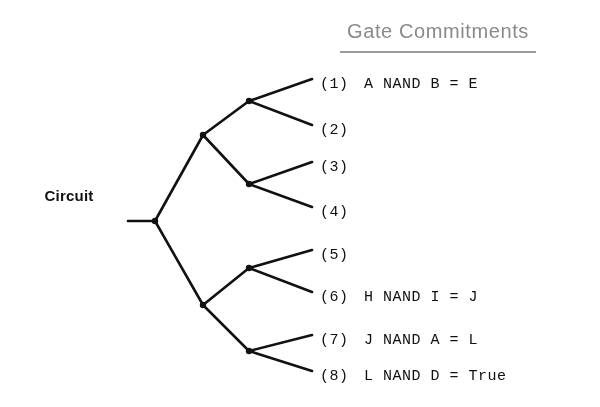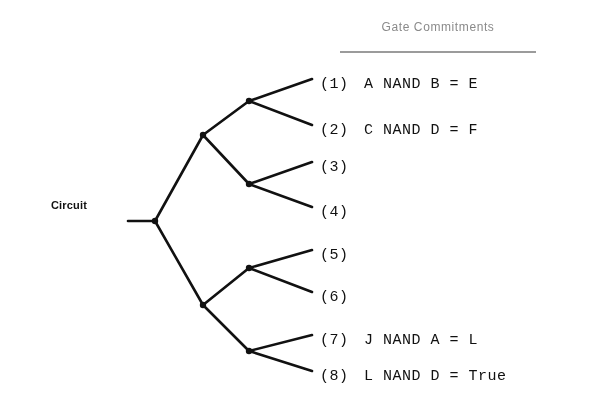--- a/index.html
+++ b/index.html
@@ -18,39 +18,39 @@
   #tree-svg {
     position: absolute;
     left: 0;
     top: 0;
     width: 600px;
     height: 407px;
   }
   .root-label {
     position: absolute;
     left: 14px;
-    top: 196px;
+    top: 186px;
     width: 110px;
     text-align: center;
     font-family: "Liberation Sans", sans-serif;
-    font-size: 11px;
+    font-size: 15px;
     font-weight: bold;
     color: #111111;
     line-height: 19px;
     letter-spacing: 0.2px;
   }
   .root-label div { white-space: nowrap; }
   #commit-header {
     position: absolute;
     left: 337px;
     top: 20px;
     width: 202px;
     text-align: center;
     font-family: "Liberation Sans", sans-serif;
-    font-size: 12px;
+    font-size: 20px;
     color: #8a8a8a;
     letter-spacing: 0.6px;
     white-space: nowrap;
   }
   #commit-header-rule {
     position: absolute;
     left: 340px;
     top: 51px;
     width: 196px;
     height: 2px;
@@ -123,33 +123,33 @@
   <div id="commit-header">Gate Commitments</div>
   <div id="commit-header-rule"></div>
 
   <div id="gate-list">
     <div class="gate-row" style="top:14px">
       <span class="gate-index">(1)</span>
       <span class="gate-expr">A NAND B = E</span>
     </div>
     <div class="gate-row" style="top:60px">
       <span class="gate-index">(2)</span>
-      <span class="gate-expr">C NAND D = F</span>
     </div>
     <div class="gate-row" style="top:97px">
       <span class="gate-index">(3)</span>
     </div>
     <div class="gate-row" style="top:142px">
       <span class="gate-index">(4)</span>
     </div>
     <div class="gate-row" style="top:185px">
       <span class="gate-index">(5)</span>
     </div>
     <div class="gate-row" style="top:227px">
       <span class="gate-index">(6)</span>
+      <span class="gate-expr">H NAND I = J</span>
     </div>
     <div class="gate-row" style="top:270px">
       <span class="gate-index">(7)</span>
       <span class="gate-expr">J NAND A = L</span>
     </div>
     <div class="gate-row" style="top:306px">
       <span class="gate-index">(8)</span>
       <span class="gate-expr">L NAND D = True</span>
     </div>
   </div>

